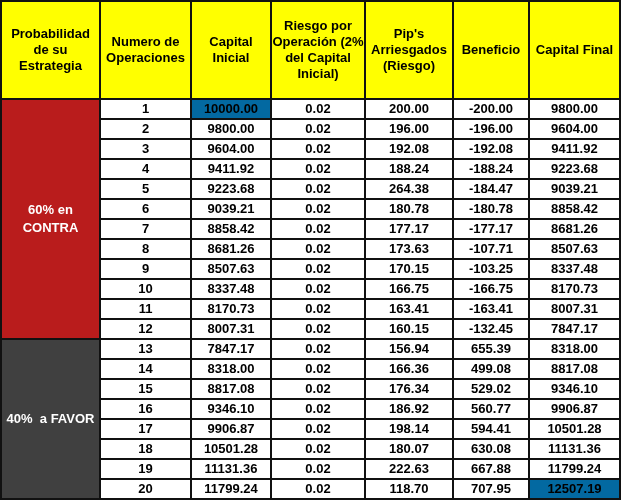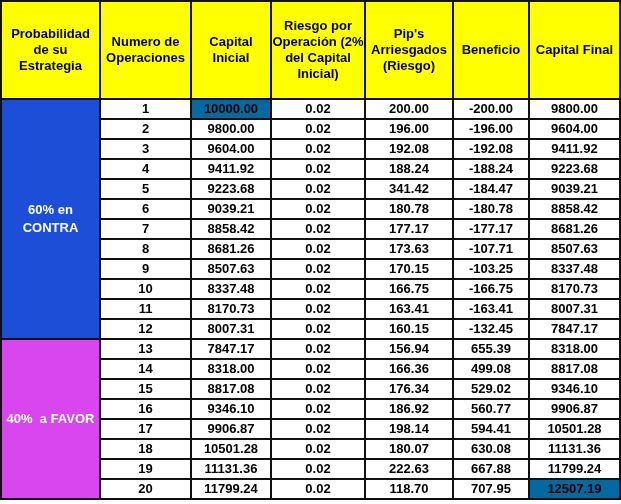--- a/index.html
+++ b/index.html
@@ -21,22 +21,22 @@
       overflow: hidden;
     }
     th {
       background: #ffff00;
       height: 96px;
       font-size: 13px;
       line-height: 16px;
       vertical-align: middle;
     }
     td { height: 18px; line-height: 18px; background: #ffffff; }
-    td.group-contra { background: #1d4ed8; color: #ffffff; line-height: 18px; }
-    td.group-favor { background: #d946ef; color: #ffffff; line-height: 18px; }
+    td.group-contra { background: #b91c1c; color: #ffffff; line-height: 18px; }
+    td.group-favor { background: #404040; color: #ffffff; line-height: 18px; }
     td.hl { background: #0369a1; }
   </style>
 </head>
 <body>
 
 <table>
   <colgroup>
     <col style="width:99px">
     <col style="width:91px">
     <col style="width:80px">
@@ -87,21 +87,21 @@
         <td>9411.92</td>
         <td>0.02</td>
         <td>188.24</td>
         <td>-188.24</td>
         <td>9223.68</td>
       </tr>
       <tr>
         <td>5</td>
         <td>9223.68</td>
         <td>0.02</td>
-        <td>341.42</td>
+        <td>264.38</td>
         <td>-184.47</td>
         <td>9039.21</td>
       </tr>
       <tr>
         <td>6</td>
         <td>9039.21</td>
         <td>0.02</td>
         <td>180.78</td>
         <td>-180.78</td>
         <td>8858.42</td>

